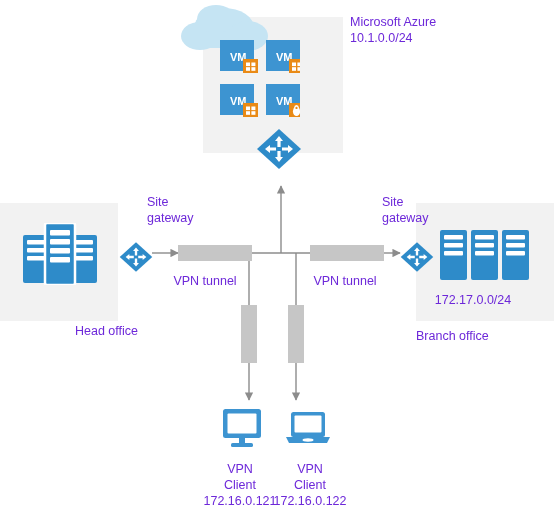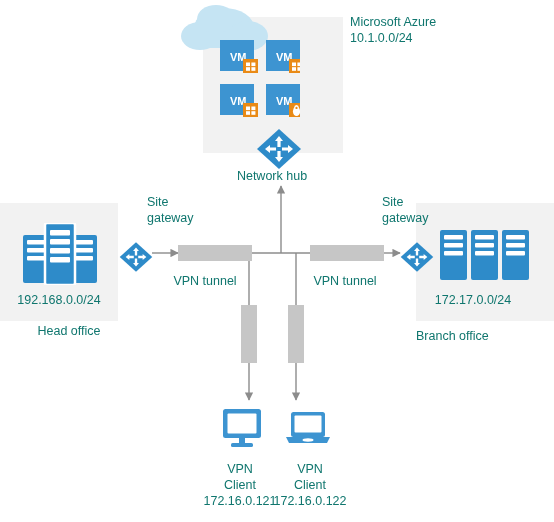--- a/index.html
+++ b/index.html
@@ -27,32 +27,32 @@
     position: absolute;
     background: #f2f2f2;
   }
   #azure-zone   { left: 203px; top: 17px;  width: 140px; height: 136px; }
   #head-zone    { left: 0px;   top: 203px; width: 118px; height: 118px; }
   #branch-zone  { left: 416px; top: 203px; width: 138px; height: 118px; }
 
   
   .label {
     position: absolute;
-    color: #0f766e;
+    color: #6d28d9;
     font-size: 12.5px;
     line-height: 16px;
     white-space: pre;
   }
 
   #azure-title      { left: 350px; top: 14px; }
   #network-hub-lbl  { left: 230px; top: 168px; width: 84px; text-align: center; }
   #site-gw-left     { left: 147px; top: 194px; }
   #site-gw-right    { left: 382px; top: 194px; }
   #head-cidr        { left: 0px;  top: 292px; width: 118px; text-align: center; }
-  #head-office-lbl  { left: 0px;  top: 323px; width: 138px; text-align: center; }
+  #head-office-lbl  { left: 0px;  top: 323px; width: 138px; text-align: right; }
   #branch-cidr      { left: 404px; top: 292px; width: 138px; text-align: center; }
   #branch-office-lbl{ left: 416px; top: 328px; width: 138px; text-align: left; }
   #vpn-tunnel-left  { left: 160px; top: 273px; width: 90px; text-align: center; }
   #vpn-tunnel-right { left: 300px; top: 273px; width: 90px; text-align: center; }
   #client1-lbl      { left: 198px; top: 461px; width: 84px; text-align: center; }
   #client2-lbl      { left: 268px; top: 461px; width: 84px; text-align: center; }
 
   
   .icon {
     position: absolute;
@@ -279,29 +279,27 @@
       <rect x="7" y="2" width="34" height="25" rx="2.5" fill="#3d94d1"></rect>
       <rect x="10.5" y="5.5" width="27" height="17" rx="1" fill="#ffffff"></rect>
       <path d="M2,27 L46,27 L43,33 L5,33 z" fill="#3d94d1"></path>
       <ellipse cx="24" cy="30" rx="5.5" ry="1.7" fill="#ffffff"></ellipse>
     </svg>
   </div>
 
   <div class="label" id="azure-title">Microsoft Azure
 10.1.0.0/24</div>
 
-  <div class="label" id="network-hub-lbl">Network hub</div>
 
   <div class="label" id="site-gw-left">Site
 gateway</div>
 
   <div class="label" id="site-gw-right">Site
 gateway</div>
 
-  <div class="label" id="head-cidr">192.168.0.0/24</div>
 
   <div class="label" id="head-office-lbl">Head office</div>
 
   <div class="label" id="branch-cidr">172.17.0.0/24</div>
 
   <div class="label" id="branch-office-lbl">Branch office</div>
 
   <div class="label" id="vpn-tunnel-left">VPN tunnel</div>
 
   <div class="label" id="vpn-tunnel-right">VPN tunnel</div>

